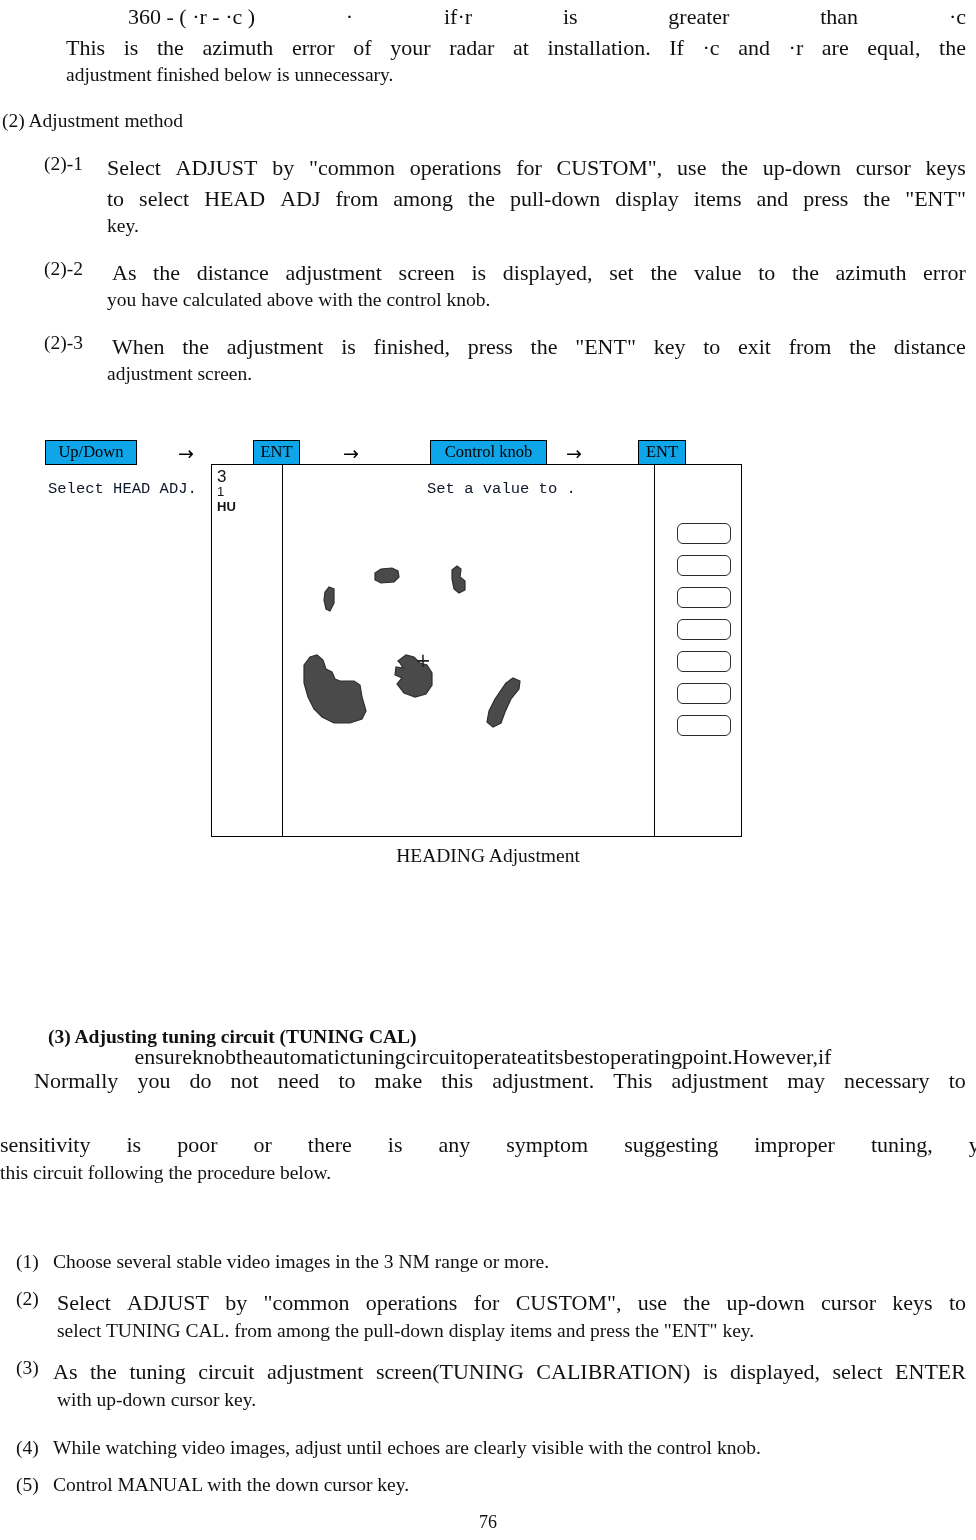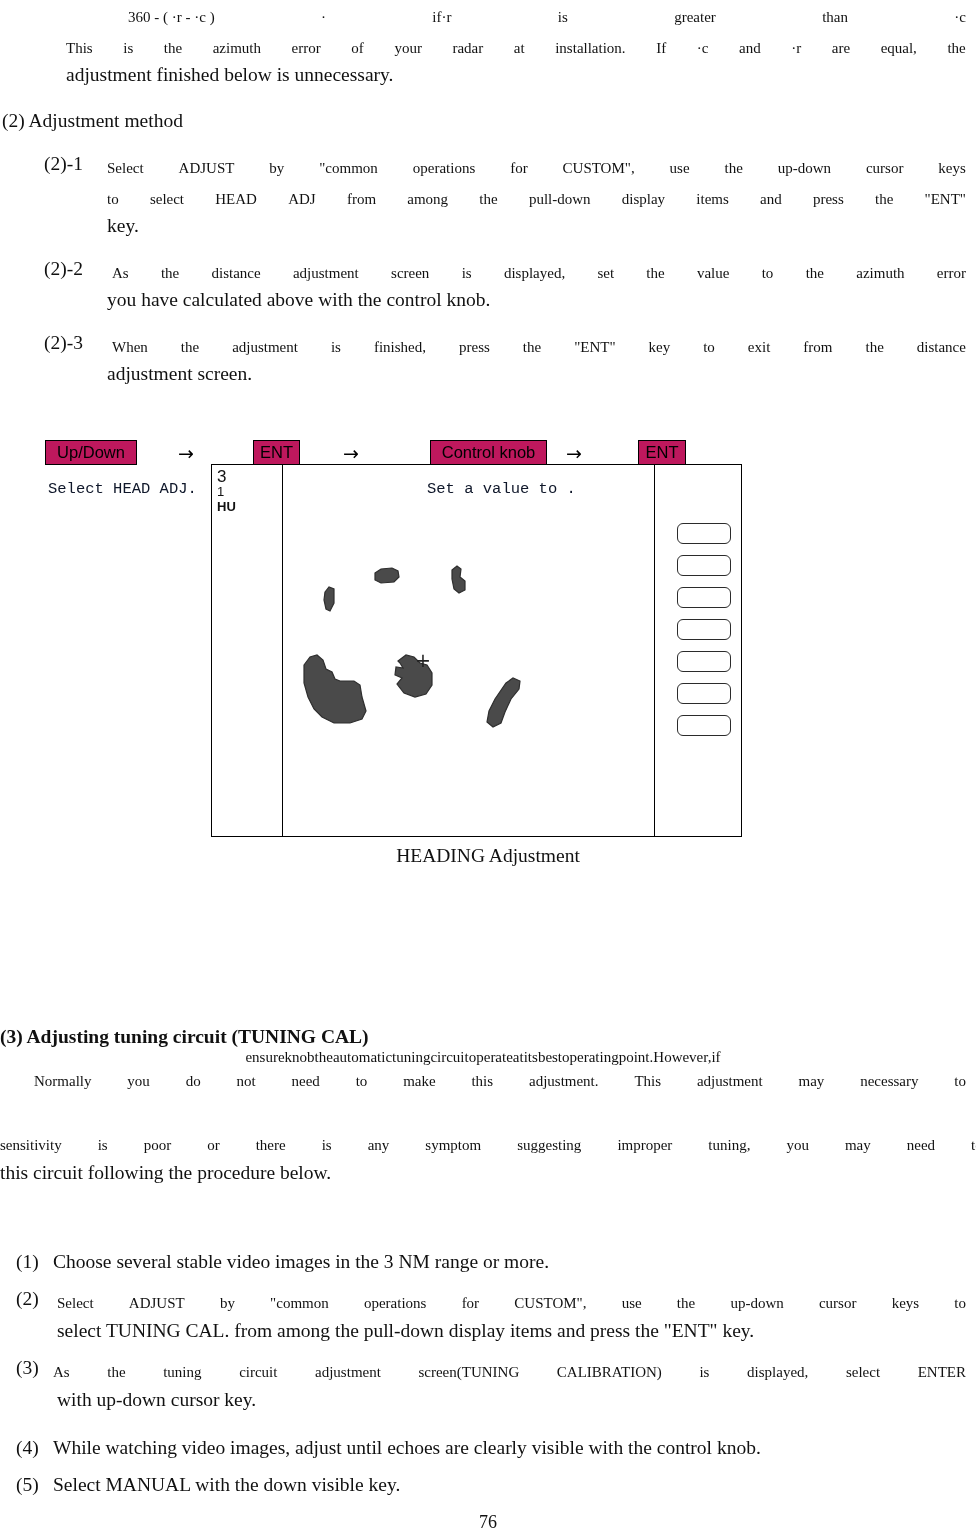--- a/index.html
+++ b/index.html
@@ -14,49 +14,49 @@
     font-family: "Liberation Serif", serif;
     color: #000000;
     overflow: hidden;
   }
 
   
   .abs { position: absolute; }
 
   .body-line {
     font-family: "Liberation Serif", serif;
-    font-size: 15px;
+    font-size: 22px;
     line-height: 30px;
     color: #111;
     white-space: nowrap;
   }
 
   .just {
     display: flex;
     justify-content: space-between;
   }
 
   .para-line {
     position: absolute;
     font-family: "Liberation Serif", serif;
     font-size: 19.5px;
     color: #111;
   }
 
-  .bold { font-weight: bold; }
+  .bold { font-weight: bold; padding-left: 48px; }
 
   
   .keybox {
     position: absolute;
     border: 1.6px solid #000;
-    font-family: Liberation Sans, sans-serif;
+    font-family: Liberation Serif, serif;
     font-size: 16.5px;
     line-height: 20px;
     padding: 1px 4px 2px 4px;
-    background: #be185d;
+    background: #0ea5e9;
     text-align: center;
     white-space: nowrap;
     box-sizing: border-box;
     z-index: 5;
   }
   .arrow {
     position: absolute;
     font-family: "DejaVu Sans", sans-serif;
     font-size: 19px;
     color: #000;
@@ -439,15 +439,15 @@
   <span>displayed,</span>
   <span>select</span>
   <span>ENTER</span>
 </div>
 <div class="para-line" style="left:57px; top:1389px;">with up-down cursor key.</div>
 
 <div class="para-line" style="left:16px; top:1437px;">(4)</div>
 <div class="para-line" style="left:53px; top:1437px;">While watching video images, adjust until echoes are clearly visible with the control knob.</div>
 
 <div class="para-line" style="left:16px; top:1474px;">(5)</div>
-<div class="para-line" style="left:53px; top:1474px;">Select MANUAL with the down visible key.</div>
+<div class="para-line" style="left:53px; top:1474px;">Control MANUAL with the down cursor key.</div>
 
 <div id="page-number">76</div>
 
 </body></html>

